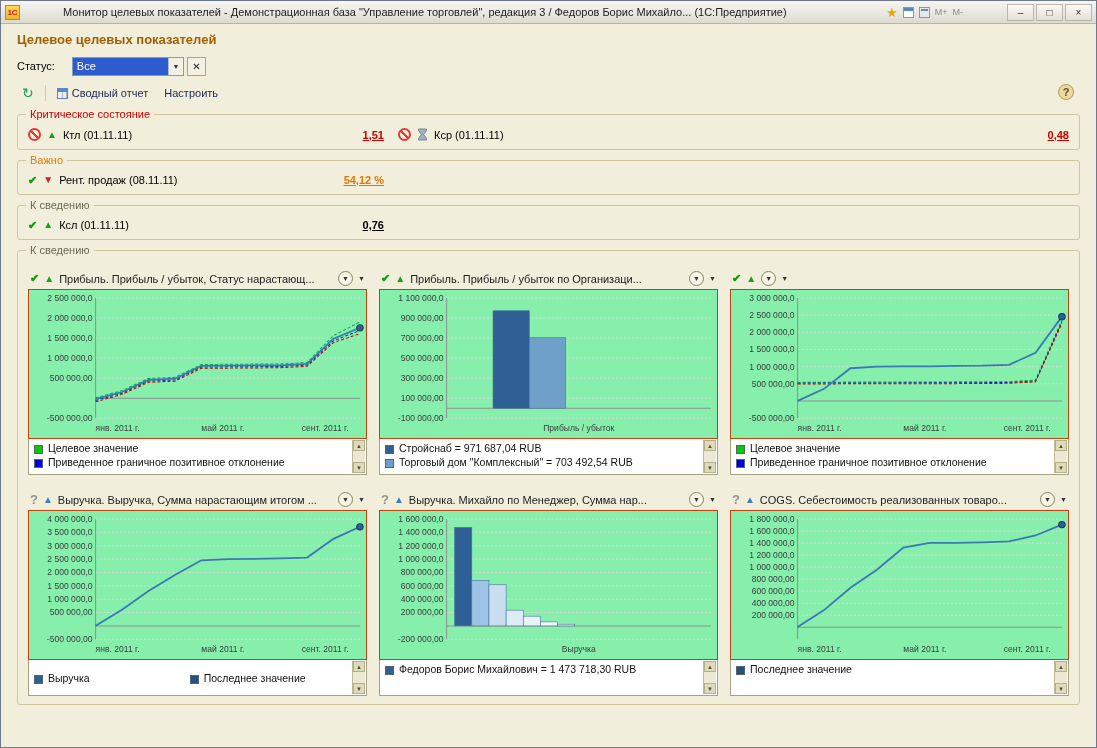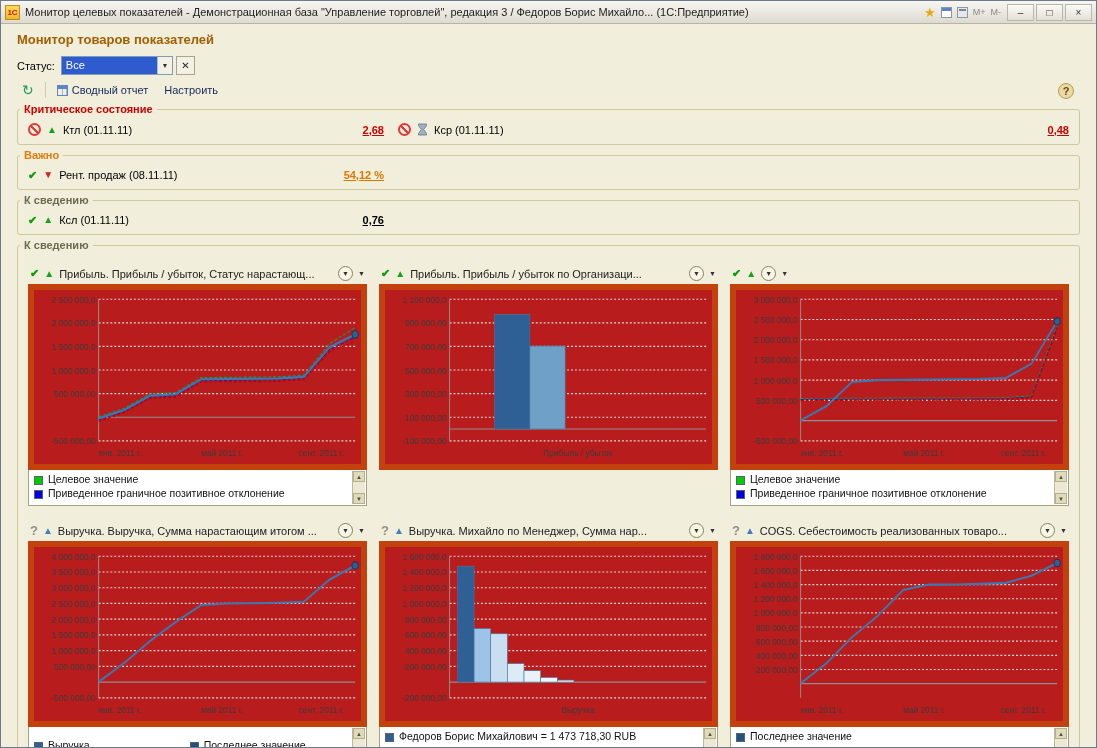--- a/index.html
+++ b/index.html
@@ -1,52 +1,52 @@
 <!DOCTYPE html>
 <html><head>
 <meta charset="utf-8">
 <style>
   * { box-sizing: border-box; }
   html,body { margin:0; padding:0; background:#9aa4b0; font-family:"Liberation Sans", sans-serif; }
   .window { width:1097px; height:748px; border:1px solid #70798a; background:#f1eedb; display:flex; flex-direction:column; overflow:hidden; }
 
   
-  .titlebar { height:23px; flex:0 0 23px; background:linear-gradient(#f7f6f2,#dddad0); border-bottom:1px solid #b7b3a6; display:flex; align-items:center; padding:0 4px; }
+  .titlebar { height:23px; flex:0 0 23px; background:linear-gradient(#f7f6f2,#dddad0); border-bottom:1px solid #b7b3a6; display:flex; align-items:center; padding:0 4px;gap:38px; }
   .app-badge { width:15px; height:15px; background:linear-gradient(#ffd957,#eeb630); border:1px solid #bb8c1c; color:#c81d1d; font-size:8px; font-weight:bold; display:flex; align-items:center; justify-content:center; flex:0 0 15px; }
   .title-text { margin-left:5px; font-size:11px; color:#222; white-space:nowrap; overflow:hidden; text-overflow:ellipsis; flex:0 1 auto; }
   .t-icons { margin-left:auto; display:flex; align-items:center; gap:5px; padding-right:6px; }
   .star { color:#eca511; font-size:13px; line-height:13px; cursor:default; }
   .ticon { width:11px; height:11px; border:1px solid #8f96a3; background:#fff; position:relative; }
   .ticon.cal::before { content:""; position:absolute; left:0; right:0; top:0; height:3px; background:#5c86c5; }
   .ticon.calc { background:#e4e7ec; }
   .ticon.calc::before { content:""; position:absolute; left:1px; right:1px; top:1px; height:2px; background:#7d8594; }
   .mem { font-size:9px; color:#8a8a8a; }
   .win-btns { display:flex; gap:2px; }
   .wbtn { width:27px; height:17px; display:flex; align-items:center; justify-content:center; font-size:10px; color:#333; border:1px solid #b9b6ab; background:linear-gradient(#fbfaf7,#e3e0d6); }
 
   
   .page-title { margin:8px 0 2px 16px; font-size:13px; font-weight:bold; color:#a05f00; }
   .filter-row { margin:7px 0 0 16px; display:flex; align-items:center; gap:3px; font-size:11px; height:20px; }
-  .filter-row label { margin-right:3px; color:#000; }
+  .filter-row label { margin-right:14px; color:#000; }
   .select { width:112px; height:19px; border:1px solid #7f9db9; background:#fff; display:flex; align-items:stretch; }
   .sel-val { flex:1; background:#2e5bcd; color:#fff; font-size:11px; padding:2px 4px; white-space:nowrap; overflow:hidden; }
   .sel-arrow { width:15px; border-left:1px solid #aebdcb; background:#f3f1e4; color:#333; font-size:7px; display:flex; align-items:center; justify-content:center; }
   .clear-btn { width:19px; height:19px; border:1px solid #a9a587; background:#f3f1e4; font-size:10px; color:#222; display:flex; align-items:center; justify-content:center; padding:0; cursor:default; }
   .toolbar { margin:6px 16px 0; display:flex; align-items:center; gap:6px; font-size:11px; position:relative; height:22px; }
   .tb-btn { border:1px solid transparent; background:transparent; font-size:11px; color:#17285a; display:flex; align-items:center; gap:4px; padding:2px 4px; cursor:default; font-family:"Liberation Sans", sans-serif; }
   .refresh-icon { color:#14a05a; font-size:14px; line-height:12px; }
   .tb-sep { width:1px; height:16px; background:#cfcaa8; }
   .table-icon { width:11px; height:11px; border:1px solid #5c86c5; background:
      linear-gradient(#5c86c5 0 3px, transparent 3px),
      linear-gradient(90deg, transparent 0 4px, #9db7dc 4px 5px, transparent 5px 8px, #9db7dc 8px 9px, transparent 9px); }
   .help-btn { position:absolute; right:6px; top:2px; width:16px; height:16px; border-radius:50%; background:#ecd9a0; border:1px solid #b09b55; color:#5c4a1e; font-size:11px; font-weight:bold; display:flex; align-items:center; justify-content:center; }
 
   
   .group { position:relative; border:1px solid #cfc89d; border-radius:3px; margin:10px 16px 0; padding:13px 10px 8px; }
-  .group-label { position:absolute; top:-7px; left:2px; background:#f1eedb; padding:0 4px; font-size:11px; font-weight:bold; }
+  .group-label { position:absolute; top:-7px; left:8px; background:#f1eedb; padding:0 4px; font-size:11px; font-weight:normal; }
   .group-label.crit { color:#cc0000; }
   .group-label.imp  { color:#e07d0a; }
   .group-label.info { color:#6b6b4e; }
 
   .ind-row { display:flex; align-items:center; gap:14px; }
   .indicator { display:flex; align-items:center; gap:6px; font-size:11px; }
   .indicator.w1 { width:356px; }
   .indicator.grow { flex:1; }
   .ind-label { color:#000; }
   .ind-value { margin-left:auto; font-weight:bold; text-decoration:underline; cursor:default; }
@@ -63,21 +63,21 @@
   .ic-question { color:#909090; font-size:13px; font-weight:bold; line-height:12px; }
   .ic-hourglass { width:11px; height:13px; display:inline-flex; }
 
   
   .charts-grid { display:grid; grid-template-columns:repeat(3,1fr); gap:14px 12px; padding-top:4px; }
   .card { display:flex; flex-direction:column; }
   .card-head { height:21px; display:flex; align-items:center; gap:5px; font-size:11px; padding:0 2px; }
   .card-title { color:#222; white-space:nowrap; overflow:hidden; text-overflow:ellipsis; flex:1 1 auto; }
   .dd-btn { width:15px; height:15px; border-radius:50%; border:1px solid #83835f; background:#f8f5e4; color:#333; font-size:7px; display:flex; align-items:center; justify-content:center; flex:0 0 15px; }
   .dd-caret { font-size:7px; color:#333; flex:0 0 auto; }
-  .chart-box { height:186px; border:6px solid #c2410c; background:#b91c1c; }
+  .chart-box { height:150px; border:1px solid #c2410c; background:#86efac; }
   .chart-box svg { width:100%; height:100%; display:block; }
   .legend-box { position:relative; height:36px; border:1px solid #a8a284; border-top:none; background:#fff; padding:3px 18px 2px 5px; overflow:hidden; }
   .lg-items { display:flex; flex-direction:column; gap:2px; }
   .legend-box.row .lg-items { flex-direction:row; gap:100px; align-items:center; height:100%; }
   .lg-item { display:flex; align-items:flex-end; gap:5px; font-size:10.5px; color:#111; white-space:nowrap; }
   .swatch { width:9px; height:9px; border:1px solid #55646f; flex:0 0 9px; }
   .lg-scroll { position:absolute; right:1px; top:1px; bottom:1px; width:13px; background:#ece8d4; border-left:1px solid #c0ba94; display:flex; flex-direction:column; justify-content:space-between; align-items:stretch; }
   .lg-scroll span { height:11px; display:flex; align-items:center; justify-content:center; font-size:6px; color:#4d4d3a; background:#dedaba; border:1px solid #b5b08c; }
 </style>
 </head>
@@ -95,21 +95,21 @@
       <span class="mem">M+</span>
       <span class="mem">M-</span>
     </span>
     <span class="win-btns">
       <span class="wbtn">–</span>
       <span class="wbtn">□</span>
       <span class="wbtn">×</span>
     </span>
   </div>
 
-  <div class="page-title">Монитор товаров показателей</div>
+  <div class="page-title">Целевое целевых показателей</div>
 
   <div class="filter-row">
     <label>Статус:</label>
     <div class="select">
       <span class="sel-val">Все</span>
       <span class="sel-arrow">▼</span>
     </div>
     <button class="clear-btn">✕</button>
   </div>
 
@@ -128,21 +128,21 @@
     <span class="help-btn">?</span>
   </div>
 
   <div class="group">
     <span class="group-label crit">Критическое состояние</span>
     <div class="ind-row">
       <div class="indicator w1">
         <span class="ic-forbidden"></span>
         <span class="ic-up-green">▲</span>
         <span class="ind-label">Ктл (01.11.11)</span>
-        <a class="ind-value red">2,68</a>
+        <a class="ind-value red">1,51</a>
       </div>
       <div class="indicator grow">
         <span class="ic-forbidden"></span>
         <span class="ic-hourglass">
           <svg viewBox="0 0 11 13">
               <path d="M1.5 1h8v1.5L6.6 6.5l2.9 4V12h-8v-1.5l2.9-4-2.9-4z" fill="#9db2c4" stroke="#5d7285" stroke-width="0.8"></path>
             </svg>
         </span>
         <span class="ind-label">Кср (01.11.11)</span>
         <a class="ind-value red">0,48</a>
@@ -253,20 +253,36 @@
               <line x1="66" y1="109.66666666666667" x2="328" y2="109.66666666666667" stroke="#d9d9d9" stroke-width="1" stroke-dasharray="2,2"></line>
               <text x="63" y="112.66666666666667" text-anchor="end" font-size="8.5" fill="#3c3c3c" font-family="Liberation Sans, sans-serif">100 000,00</text>
               <line x1="66" y1="119.83333333333333" x2="328" y2="119.83333333333333" stroke="#8f8f8f" stroke-width="1" stroke-dasharray="none"></line>
               <line x1="66" y1="130" x2="328" y2="130" stroke="#d9d9d9" stroke-width="1" stroke-dasharray="2,2"></line>
               <text x="63" y="133" text-anchor="end" font-size="8.5" fill="#3c3c3c" font-family="Liberation Sans, sans-serif">-100 000,00</text>
               <line x1="66" y1="8" x2="66" y2="130" stroke="#8f8f8f"></line>
               <rect x="112" y="21.045150933333332" width="36" height="98.7881824" fill="#2e6095" stroke="#46759e" stroke-width="0.6"></rect>
               <rect x="148" y="48.31159176666666" width="36" height="71.52174156666666" fill="#6fa0c8" stroke="#46759e" stroke-width="0.6"></rect>
               <text x="197" y="143" text-anchor="middle" font-size="8.5" fill="#3c3c3c" font-family="Liberation Sans, sans-serif">Прибыль / убыток</text>
             </svg>
+        </div>
+        <div class="legend-box">
+          <div class="lg-items">
+            <div class="lg-item">
+                <span class="swatch" style="background: rgb(46, 96, 149);"></span>
+                <span>Стройснаб = 971 687,04 RUB</span>
+              </div>
+            <div class="lg-item">
+                <span class="swatch" style="background: rgb(111, 160, 200);"></span>
+                <span>Торговый дом "Комплексный" = 703 492,54 RUB</span>
+              </div>
+          </div>
+          <span class="lg-scroll">
+              <span>▲</span>
+              <span>▼</span>
+            </span>
         </div>
       </div>
 
       <div class="card">
         <div class="card-head">
           <span class="ic-check">✔</span>
           <span class="ic-up-green">▲</span>
           <span class="dd-btn">▼</span>
           <span class="dd-caret">▼</span>
         </div>

